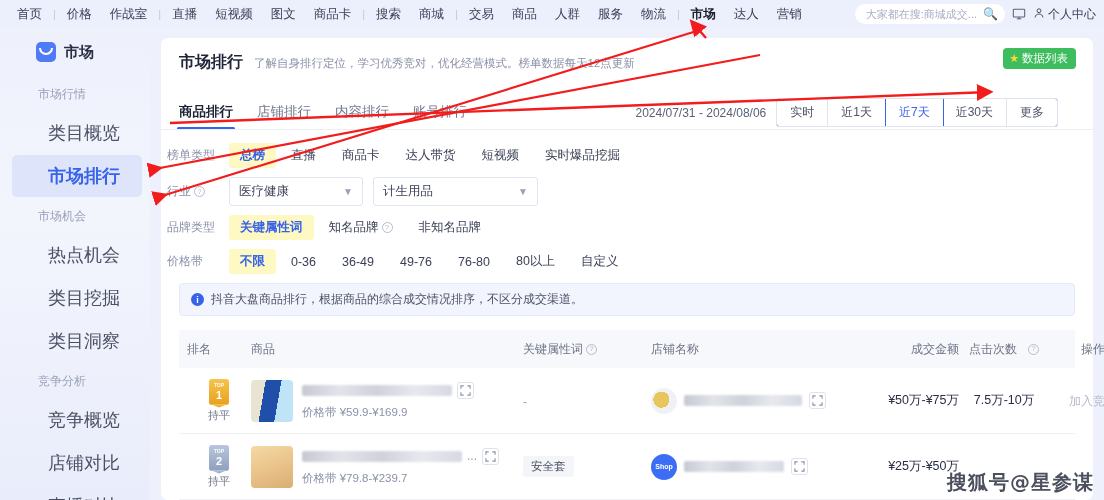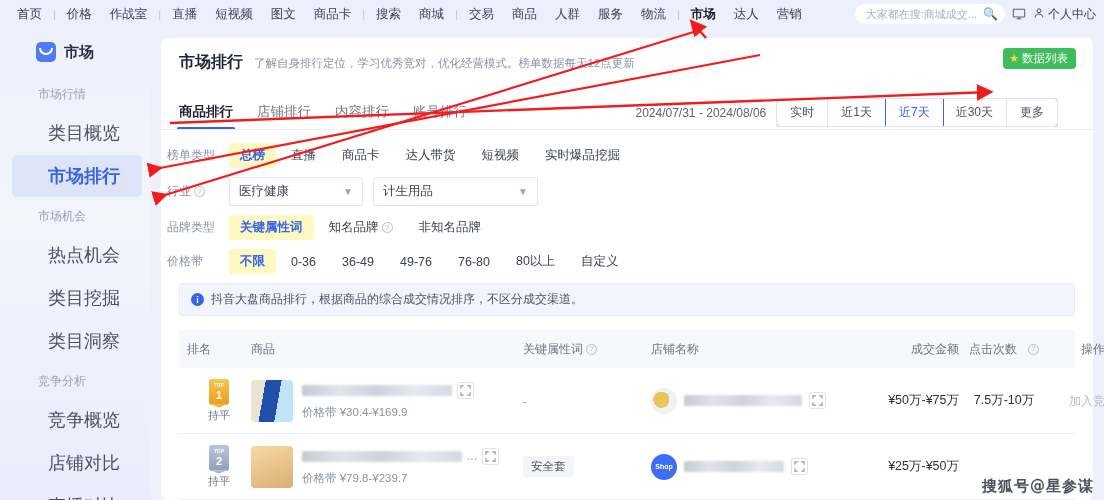--- a/index.html
+++ b/index.html
@@ -276,21 +276,21 @@
   .clicks { font-size: 12.5px; color: #2b2f45; }
   .act-link { font-size: 12px; color: #b4b9ca; cursor: pointer; }
 
   
   .overlay {
     position: absolute; left: 0; top: 0; width: 1104px; height: 500px;
     pointer-events: none;
   }
   .watermark {
     position: absolute; right: 10px; bottom: 4px;
-    font-size: 15px; font-weight: bold; color: #3c4151;
+    font-size: 20px; font-weight: bold; color: #3c4151;
     opacity: .92; letter-spacing: 1px;
     font-family: "DejaVu Sans", sans-serif;
   }
 </style>
 </head>
 <body>
 
 <div id="app">
 
   <div class="topnav">
@@ -533,21 +533,21 @@
                       <span class="blur" style="width:150px"></span>
                       <span class="expand-btn">
                         <svg width="11" height="11" viewBox="0 0 12 12" fill="none" stroke="#8a90a8" stroke-width="1.2">
                           <path d="M1 4V1h3"></path>
                           <path d="M11 4V1H8"></path>
                           <path d="M1 8v3h3"></path>
                           <path d="M11 8v3H8"></path>
                         </svg>
                       </span>
                     </div>
-                    <div class="prod-price">价格带 ¥30.4-¥169.9</div>
+                    <div class="prod-price">价格带 ¥59.9-¥169.9</div>
                   </div>
                 </div>
               </div>
               <div class="c-kw"><span class="kw-dash">-</span></div>
               <div class="c-shop">
                 <div class="shop-cell">
                   <div class="shop-avatar a1"></div>
                   <span class="blur" style="width:118px"></span>
                   <span class="expand-btn">
                     <svg width="11" height="11" viewBox="0 0 12 12" fill="none" stroke="#8a90a8" stroke-width="1.2">

